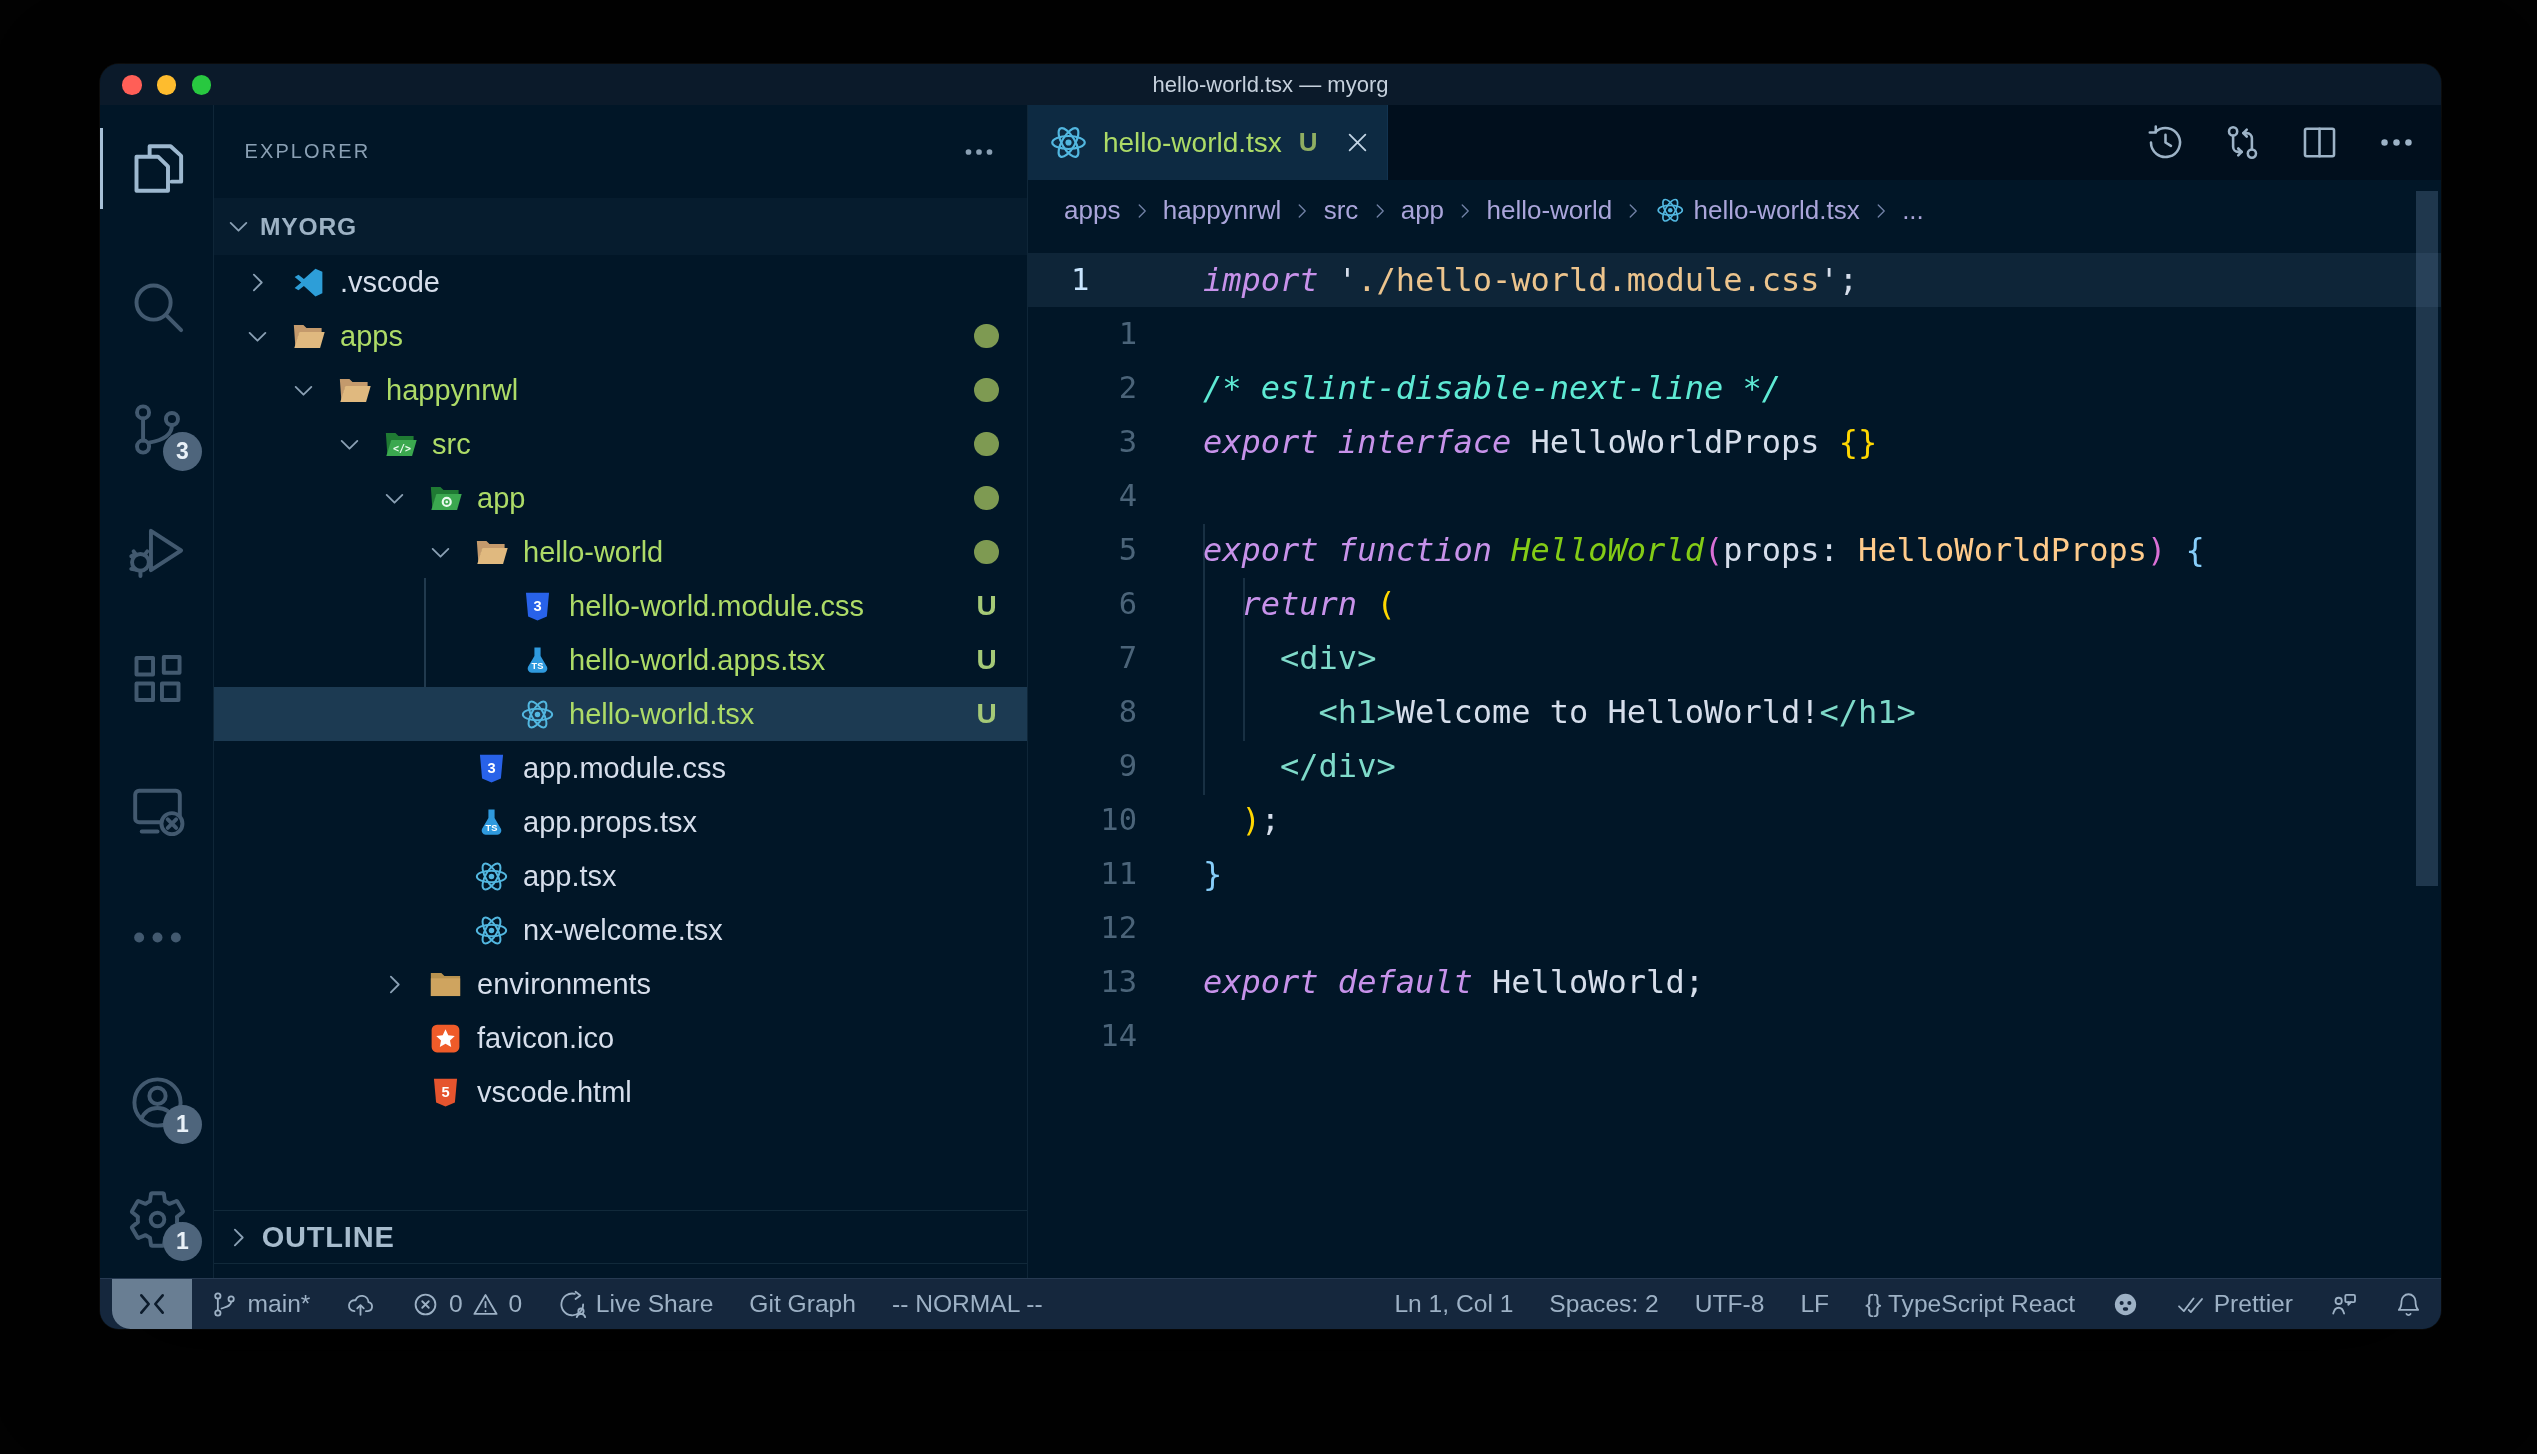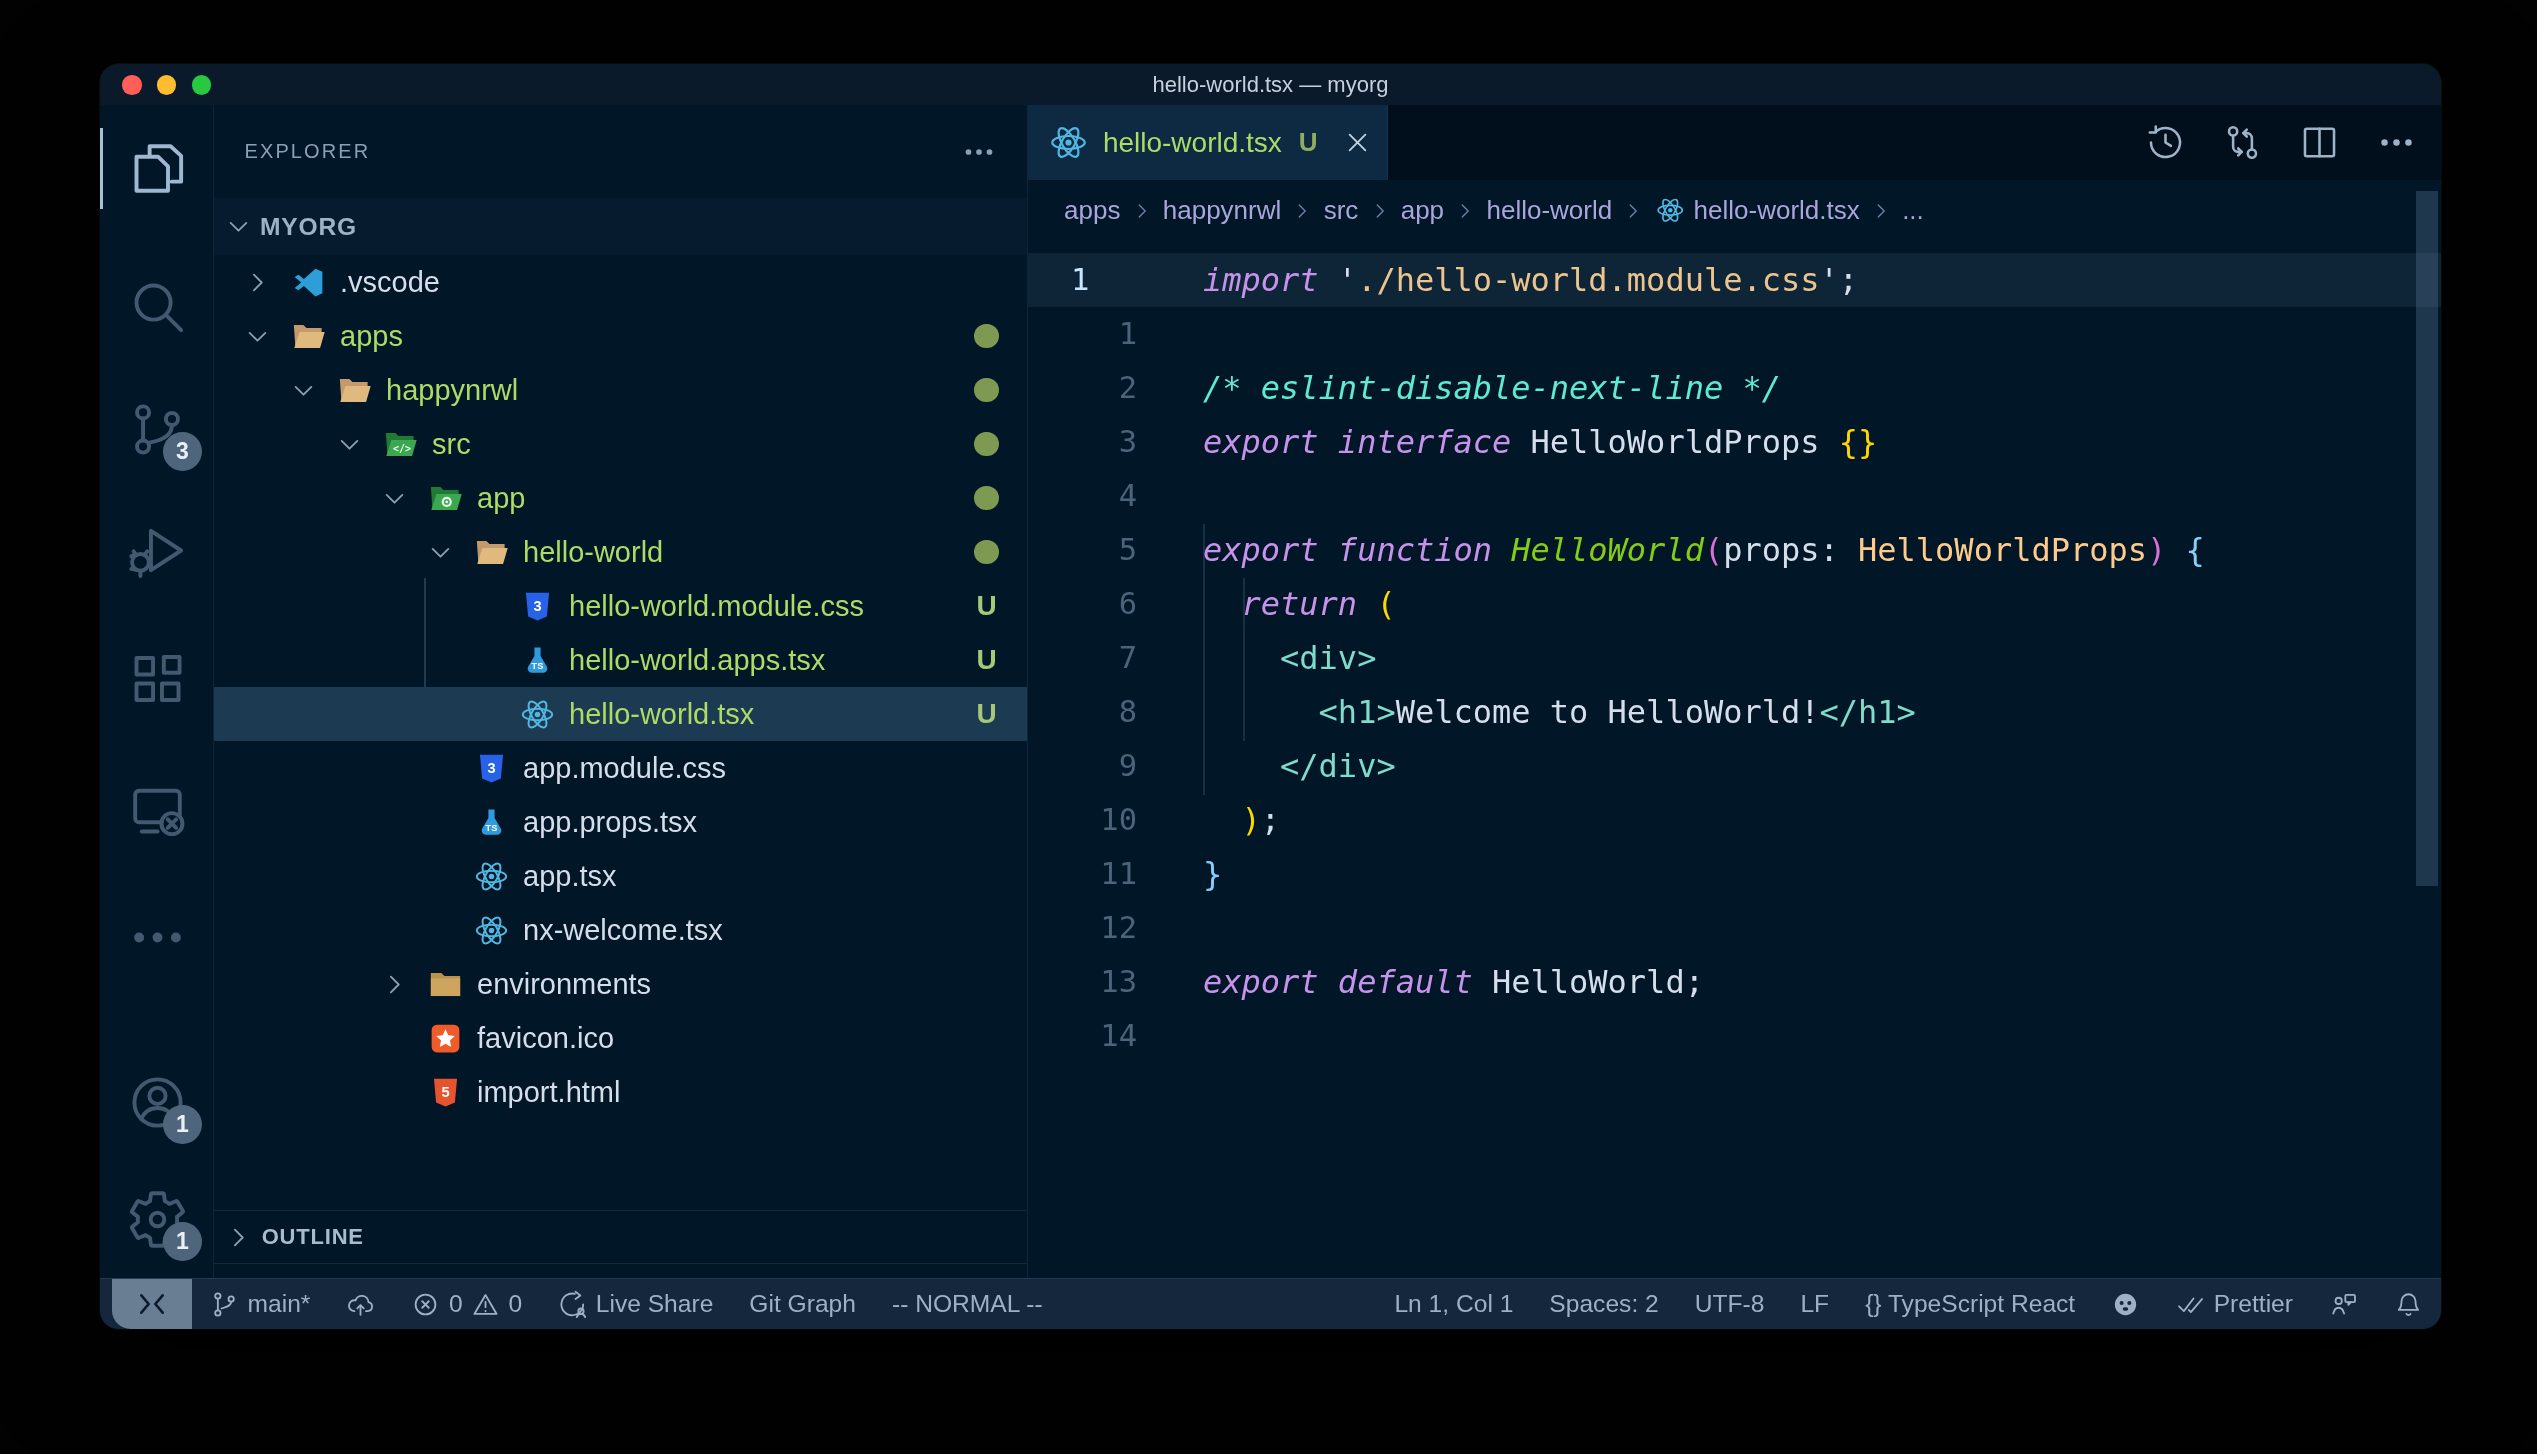--- a/index.html
+++ b/index.html
@@ -44,21 +44,21 @@
   .chev svg{width:29px;height:29px}
   .tree-icon{width:39px;flex:none;display:flex;align-items:center;justify-content:center;margin-right:12px}
   .tree-icon svg{width:37px;height:37px;display:block}
   .tree-label{font-size:29px;color:#d6deeb;white-space:nowrap;overflow:hidden;flex:1}
   .tree-row.git-green .tree-label{color:#addb67}
   .row-badge{flex:none;width:37px;display:flex;justify-content:center}
   .dot{width:24.6px;height:24.6px;border-radius:50%;background:#7e9a52}
   .ubadge{font-size:28px;font-weight:bold;color:#a5c977}
   .tree-guide{position:absolute;width:1.7px;background:rgba(95,126,151,.35)}
   .panel-row{height:53px;border-top:0.8px solid rgba(95,126,151,.18);display:flex;align-items:center;gap:8.5px;
-    padding:0 10.2px;color:#a7bccd;font-size:22px;font-weight:bold;letter-spacing:0.8px}
+    padding:0 10.2px;color:#a7bccd;font-size:29px;font-weight:bold;letter-spacing:0.8px}
 
   
   .editor{flex:1;display:flex;flex-direction:column;position:relative;background:#011627;min-width:0}
   .tabbar{height:75px;background:#010f1d;display:flex;position:relative;flex:none}
   .tab{width:360px;background:#0d2a42;display:flex;align-items:center;padding:0 20.3px;gap:13.6px;border-right:0.8px solid #123350}
   .tab .icon svg{width:41px;height:41px;display:block}
   .tab-label{font-size:28px;color:#addb67;white-space:nowrap}
   .tab-dirty{font-size:26px;font-weight:bold;color:#8fae62;margin-left:3.4px}
   .tab-close{margin-left:12px;color:#c2d4e4;display:flex}
   .tab-close svg{width:29px;height:29px}
@@ -472,21 +472,21 @@
             </div>
             <div class="tree-row">
               <span class="spacer" style="width: 137px;"></span>
               <span class="chev"></span>
               <span class="tree-icon">
                 <svg viewBox="0 0 24 24">
                   <path fill="#e5542e" d="M4.5 3h15l-1.4 15.5L12 21l-6.1-2.5z"></path>
                   <text x="12" y="14.8" font-size="9.5" font-weight="bold" fill="#fff" text-anchor="middle" font-family="Liberation Sans,sans-serif">5</text>
                 </svg>
               </span>
-              <span class="tree-label">import.html</span>
+              <span class="tree-label">vscode.html</span>
               <span class="row-badge"></span>
             </div>
           </div>
         <div id="panels" style="position:absolute;left:0;right:0;top:1105px">
             <div class="panel-row">
               <span class="icon">
                 <svg viewBox="0 0 24 24" fill="none" stroke="currentColor" stroke-width="1.5" stroke-linecap="round" stroke-linejoin="round">
                   <path d="M9 5.5l6.5 6.5L9 18.5"></path>
                 </svg>
               </span>

